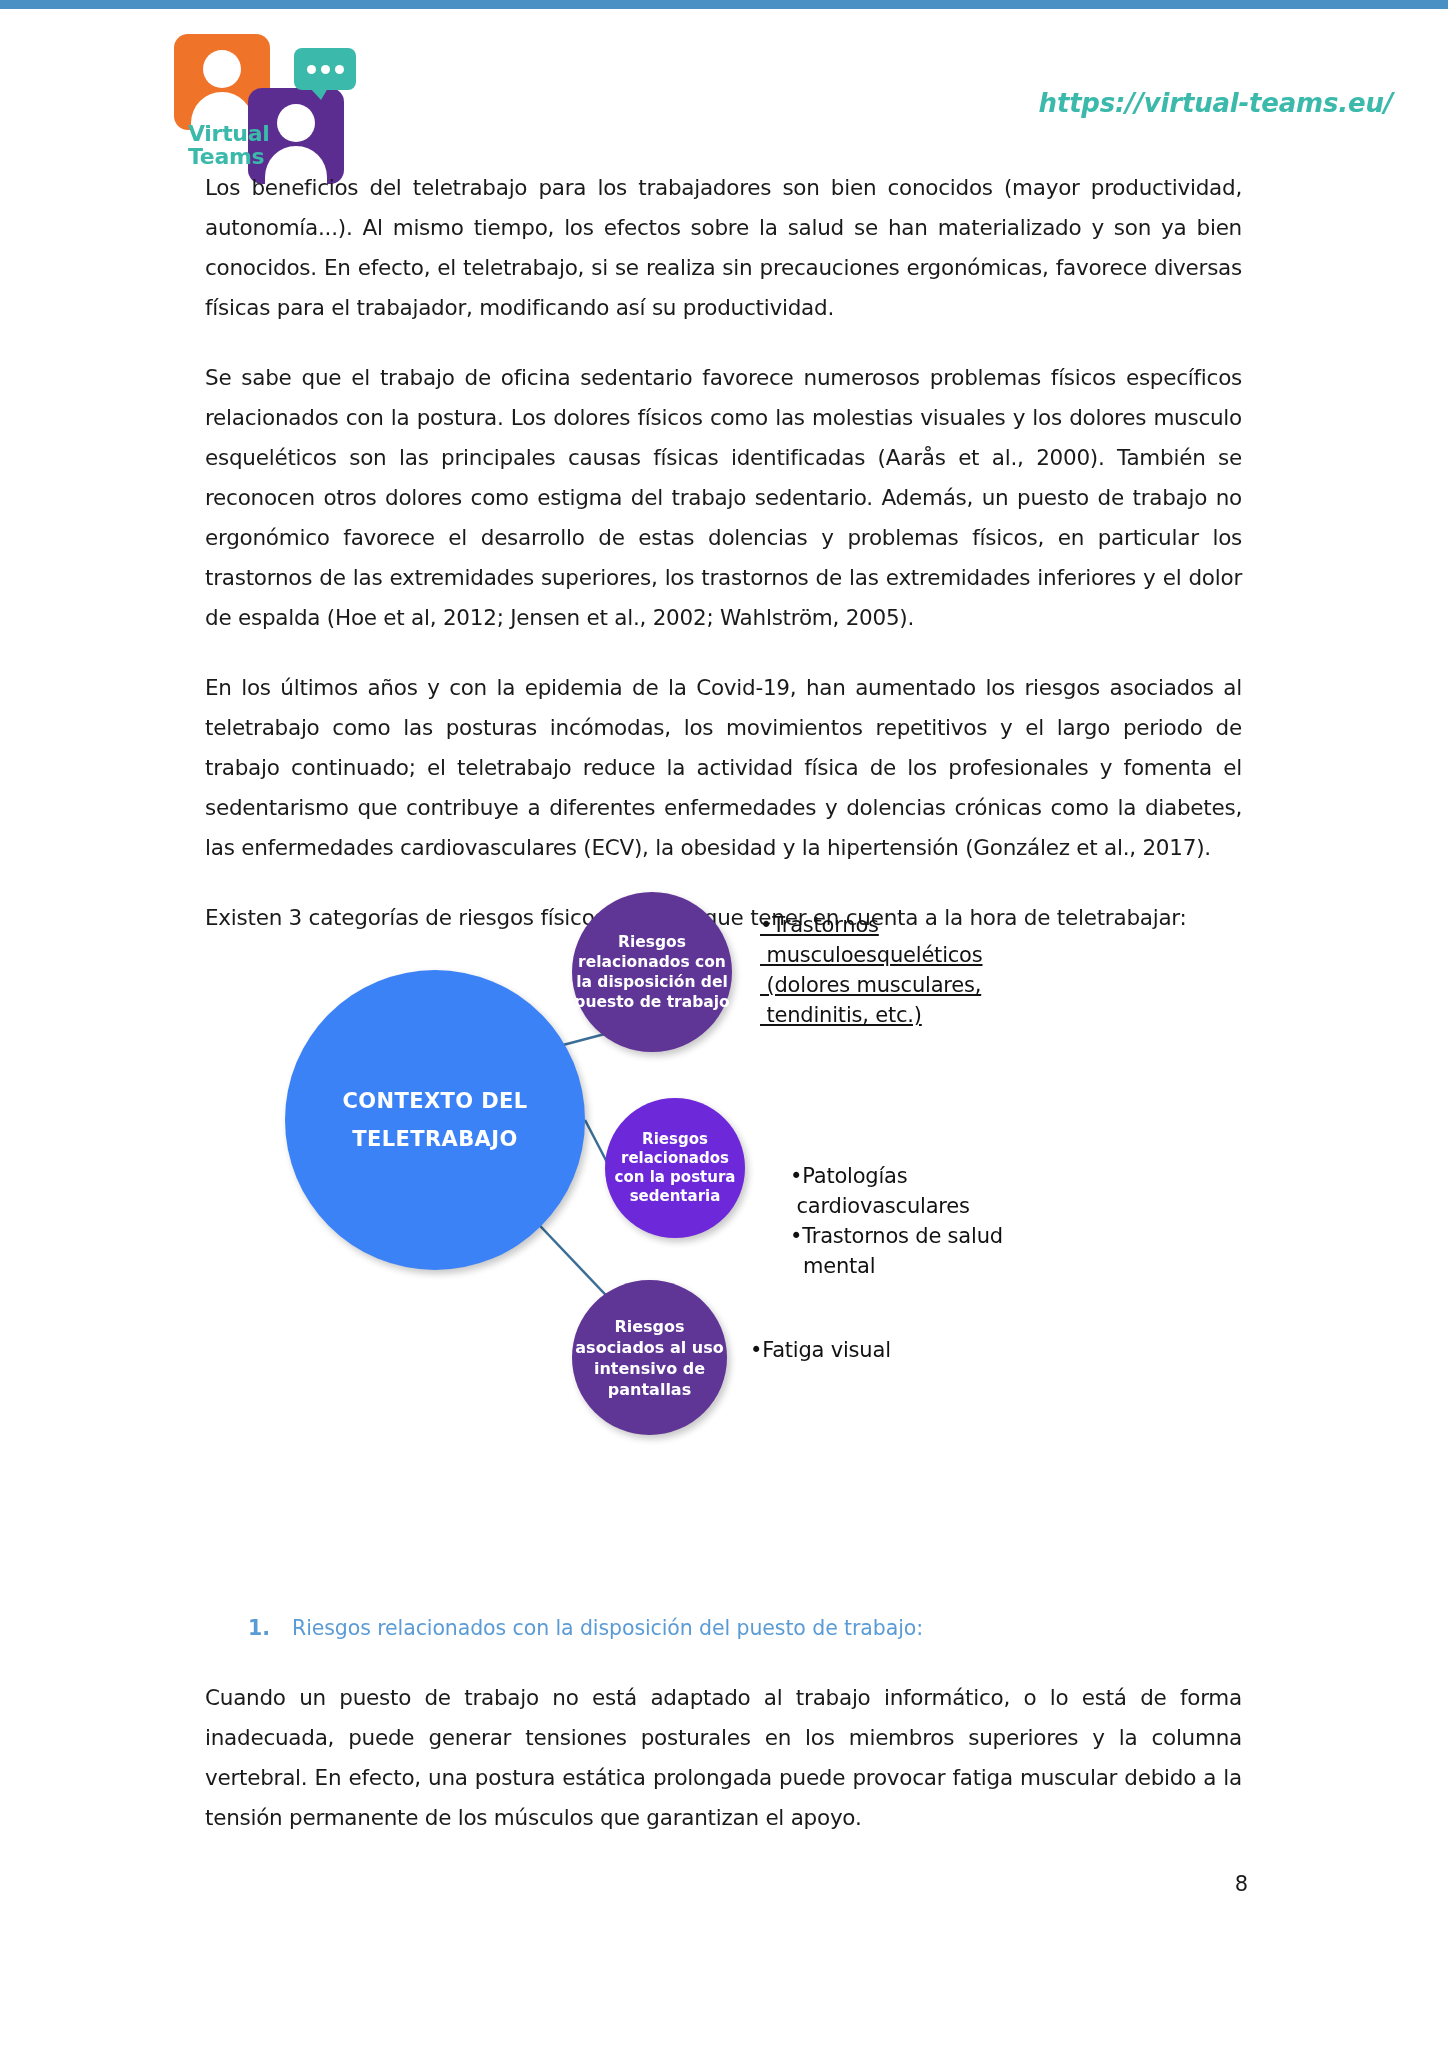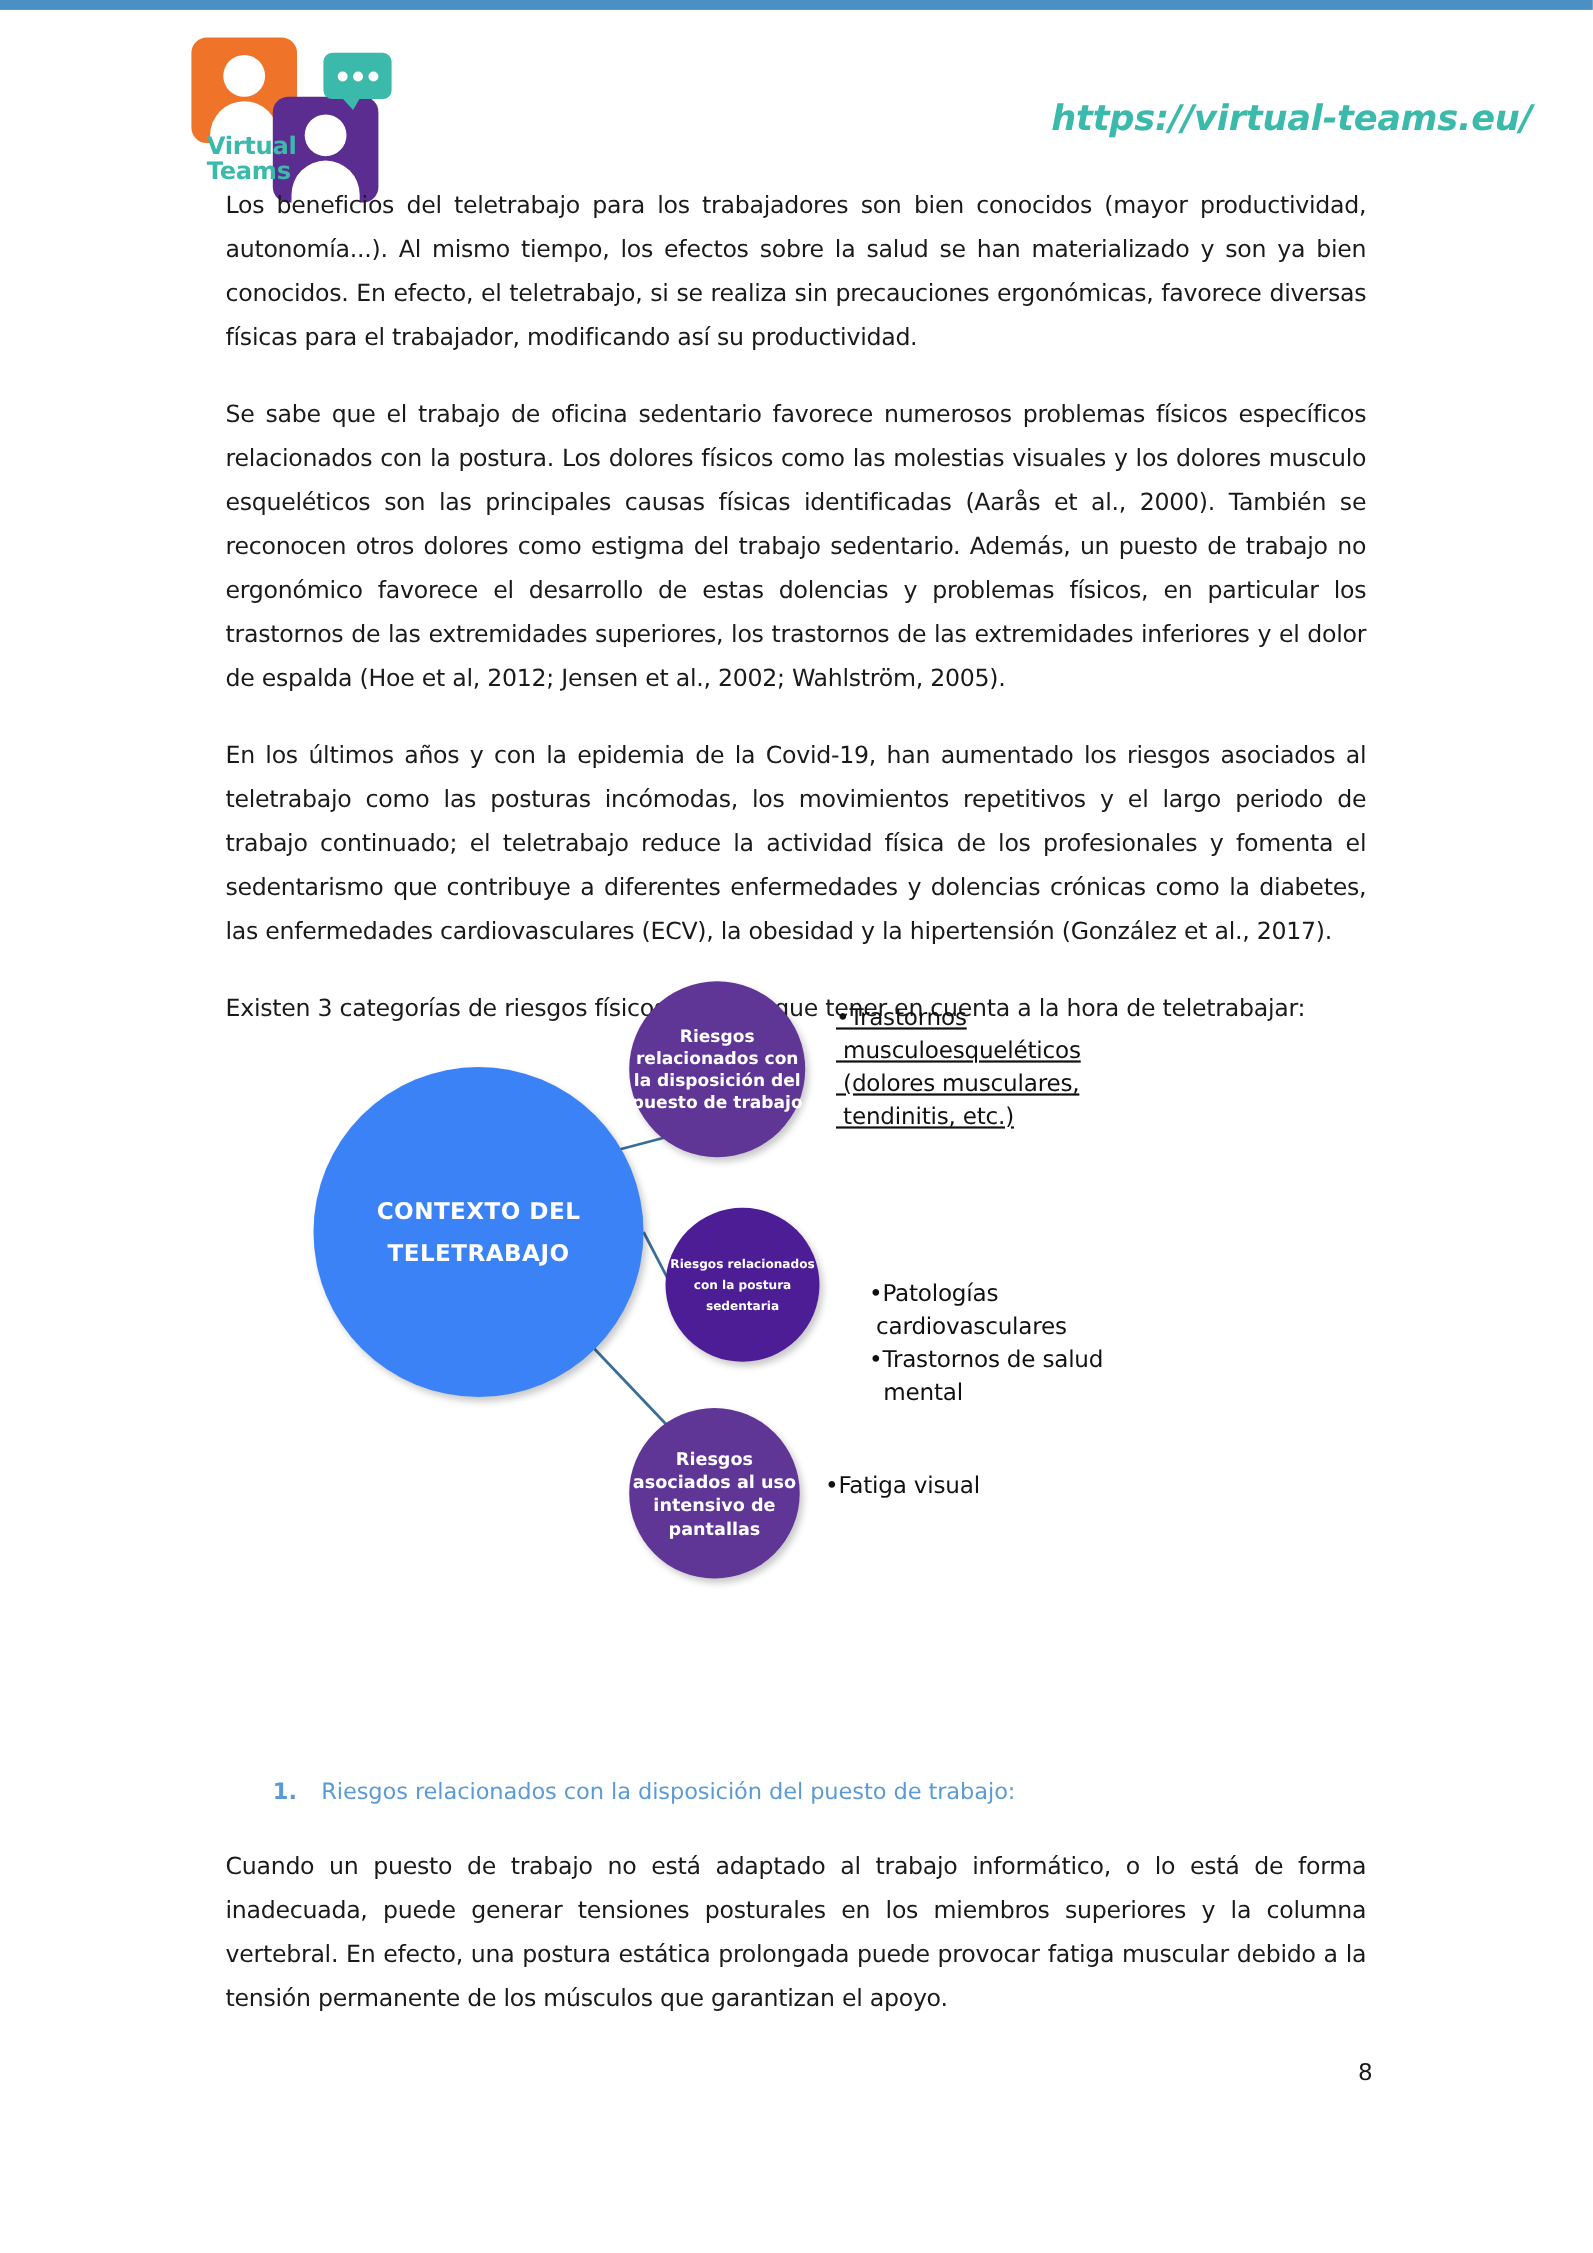--- a/index.html
+++ b/index.html
@@ -115,21 +115,21 @@
     margin-left: 16px;
   }
 
   #site-url {
     position: absolute;
     right: 55px; top: 62px;
     color: #3bb9ab;
     font-family: "DejaVu Sans", sans-serif;
     font-style: italic;
     font-weight: bold;
-    font-size: 32px;
+    font-size: 26px;
     letter-spacing: -0.2px;
   }
 
   
   #content {
     position: absolute;
     left: 205px; top: 168px;
     width: 1037px;
   }
   p.body-par {
@@ -175,22 +175,22 @@
   #node-top {
     left: 372px; top: 12px;
     width: 160px; height: 160px;
     background: #5f3596;
     font-size: 15.5px;
     line-height: 20px;
   }
   #node-mid {
     left: 405px; top: 218px;
     width: 140px; height: 140px;
-    background: #4c1d95;
-    font-size: 11px;
+    background: #6d28d9;
+    font-size: 15px;
     line-height: 19px;
   }
   #node-bottom {
     left: 372px; top: 400px;
     width: 155px; height: 155px;
     background: #5f3596;
     font-size: 16px;
     line-height: 21px;
   }
 

